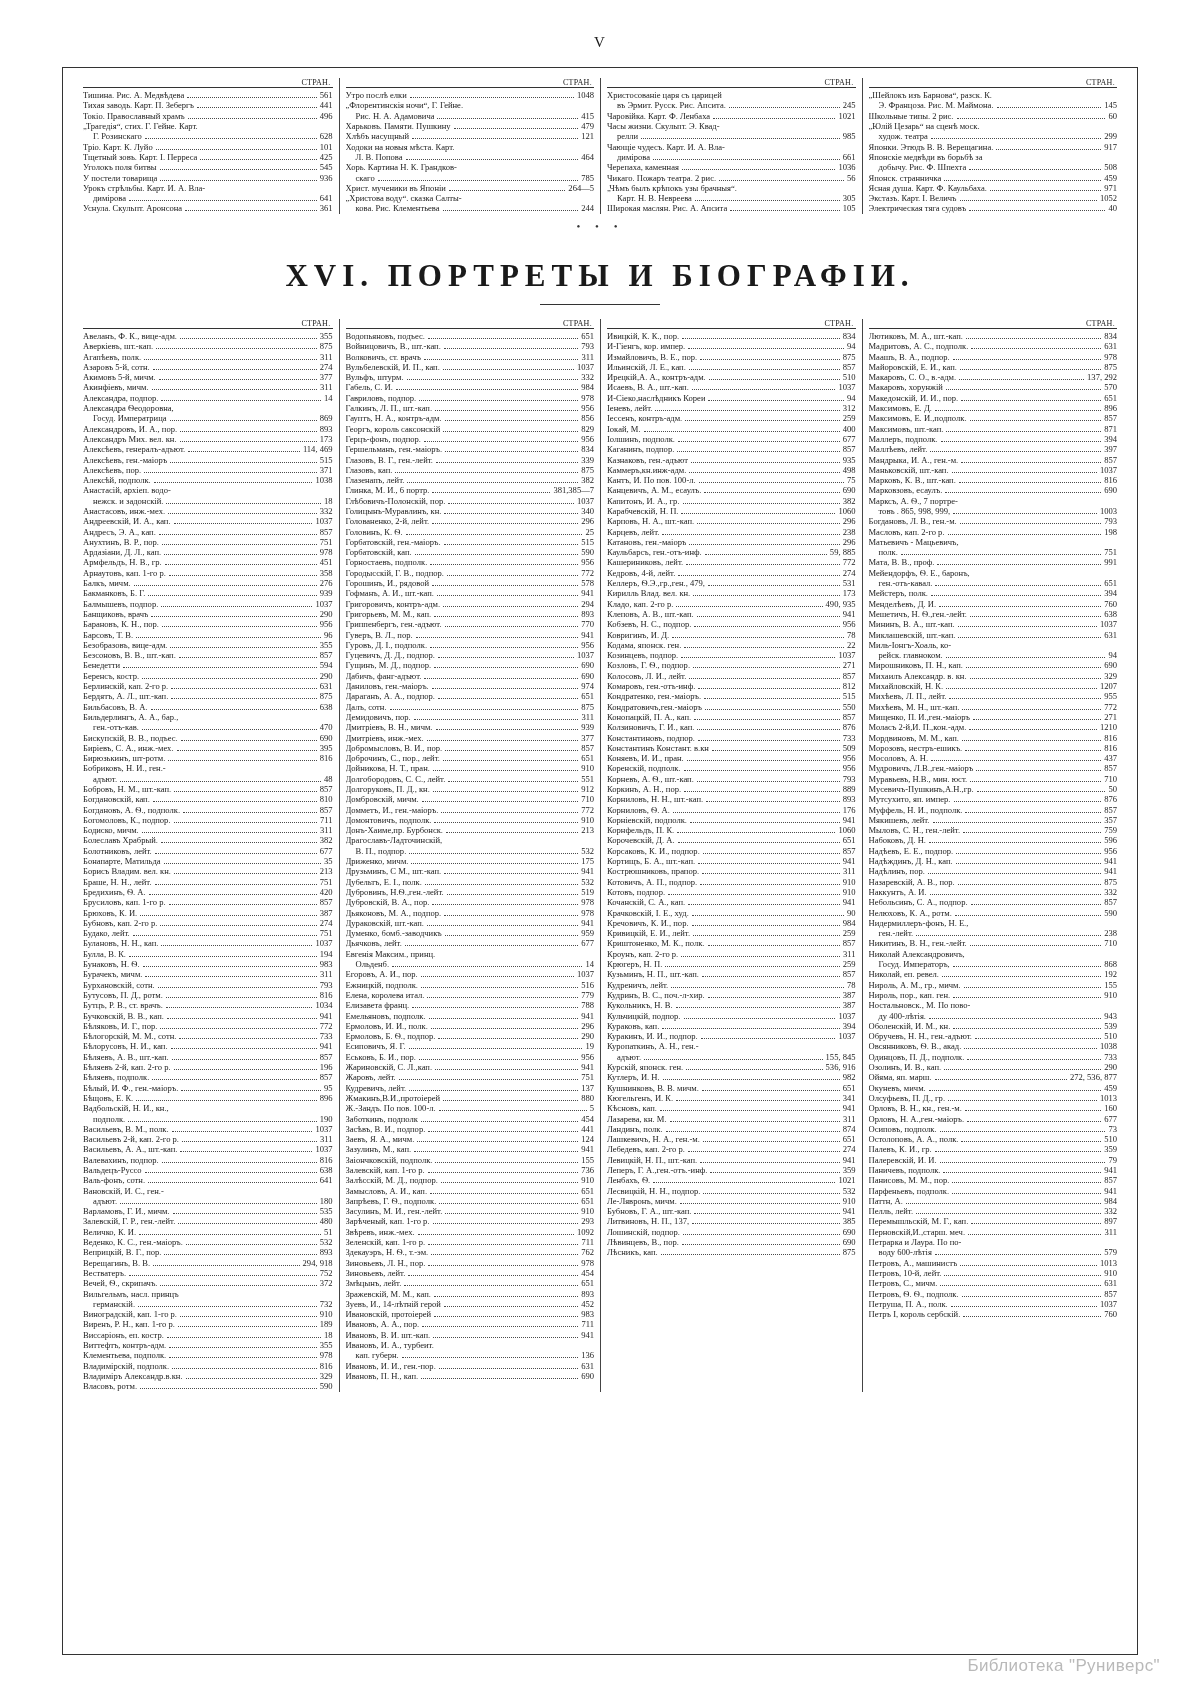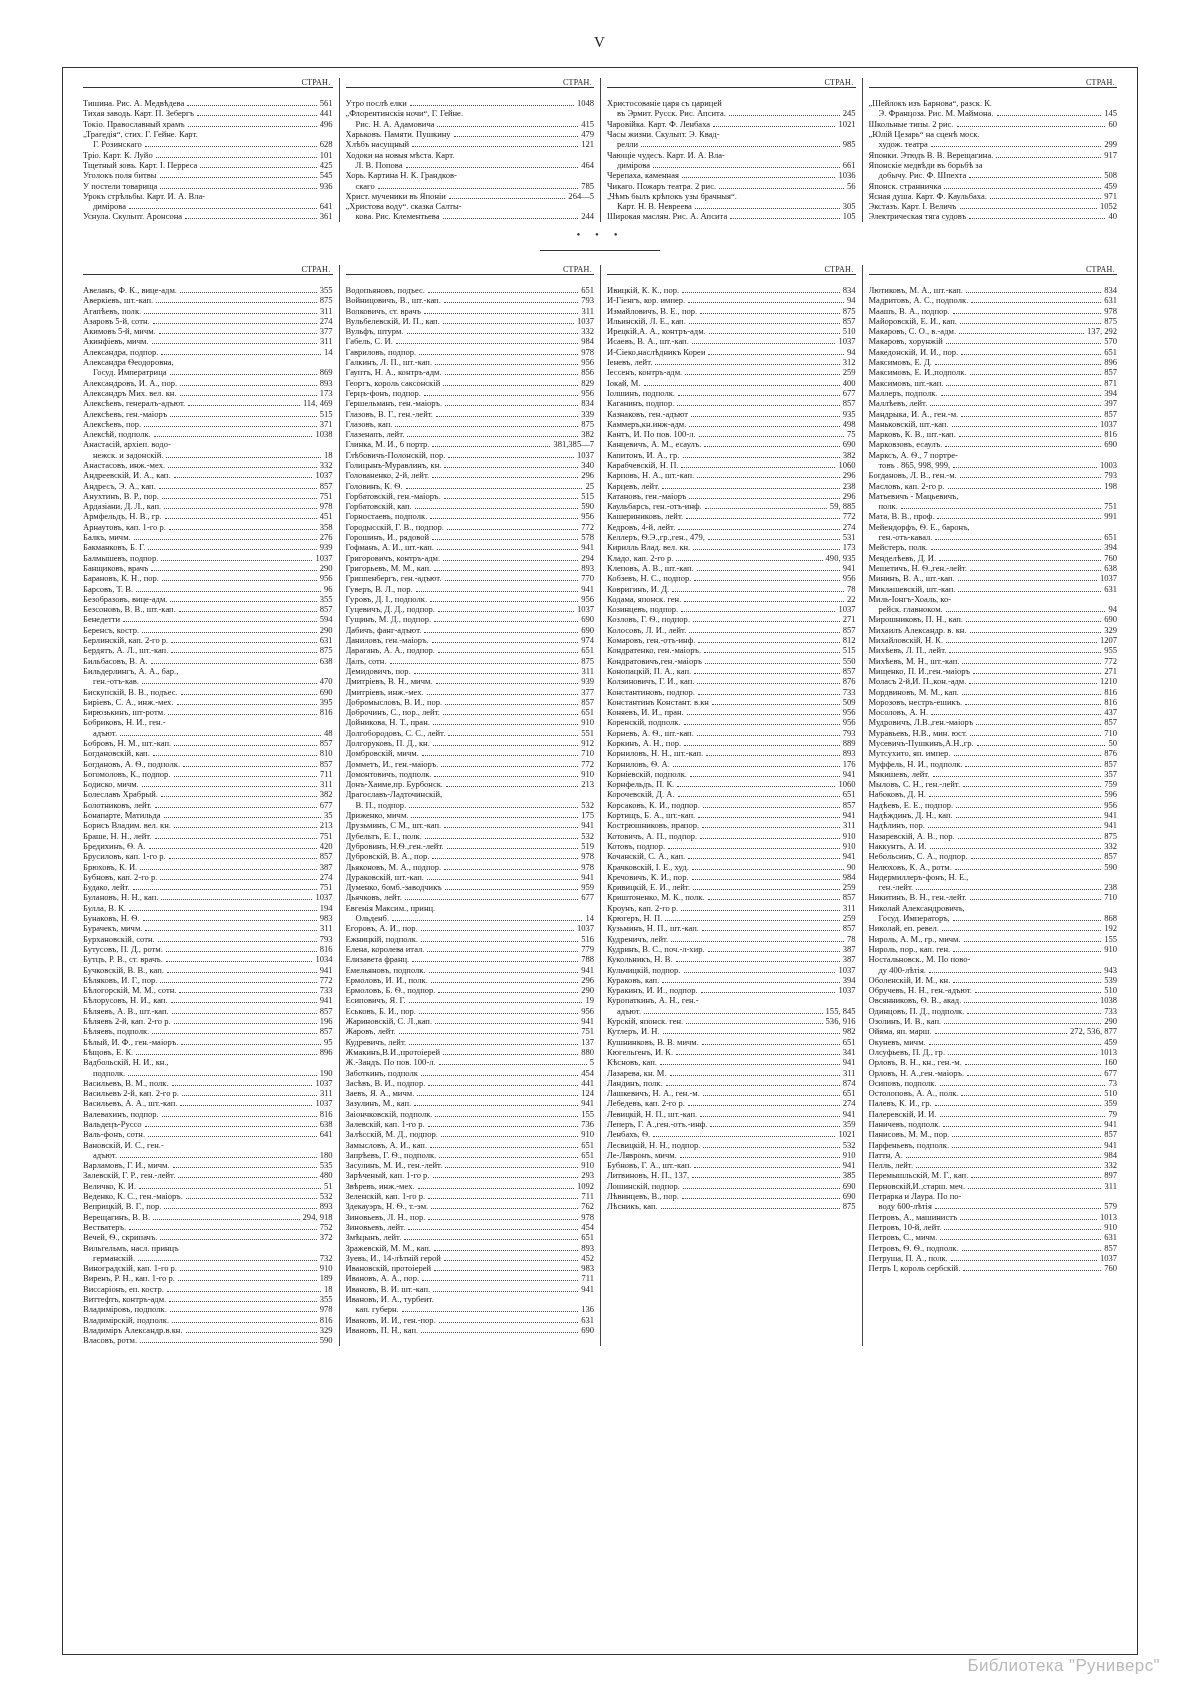--- a/index.html
+++ b/index.html
@@ -54,21 +54,21 @@
   }
   .top-col + .top-col {
     border-left: 1px solid #444;
   }
   .colhead {
     font-size: 8.5px;
     text-align: right;
     letter-spacing: .3px;
     padding-right: 2px;
     border-bottom: 1px solid #333;
-    margin-bottom: 10px;
+    margin-bottom: 2px;
     line-height: 1.15;
   }
   .entry {
     font-size: 9.1px;
     line-height: 1.22;
     display: flex;
     align-items: baseline;
     white-space: nowrap;
     overflow: hidden;
   }
@@ -418,20 +418,21 @@
               <span class="dots"></span>
               <span class="pg">40</span>
             </div>
           </div>
       </div>
 
     </div>
 
     <div class="divider-dots">• • •</div>
 
+    <div class="section-title">XVI. ПОРТРЕТЫ И БІОГРАФІИ.</div>
 
     <div class="sep-line"></div>
 
     <div class="main-block">
 
       <div class="main-col">
         <div class="colhead">СТРАН.</div>
         <div id="mc1">
             <div class="entry">
               <span class="nm">Авеланъ, Ф. К., вице-адм.</span>
@@ -922,21 +923,21 @@
               <span class="nm">Виссаріонъ, еп. костр.</span>
               <span class="dots"></span>
               <span class="pg">18</span>
             </div>
             <div class="entry">
               <span class="nm">Виттефтъ, контръ-адм.</span>
               <span class="dots"></span>
               <span class="pg">355</span>
             </div>
             <div class="entry">
-              <span class="nm">Владиміровъ, подполк.</span>
+              <span class="nm">Клементьева, подполк.</span>
               <span class="dots"></span>
               <span class="pg">978</span>
             </div>
             <div class="entry">
               <span class="nm">Владимірскій, подполк.</span>
               <span class="dots"></span>
               <span class="pg">816</span>
             </div>
             <div class="entry">
               <span class="nm">Владиміръ Александр.в.кн.</span>

